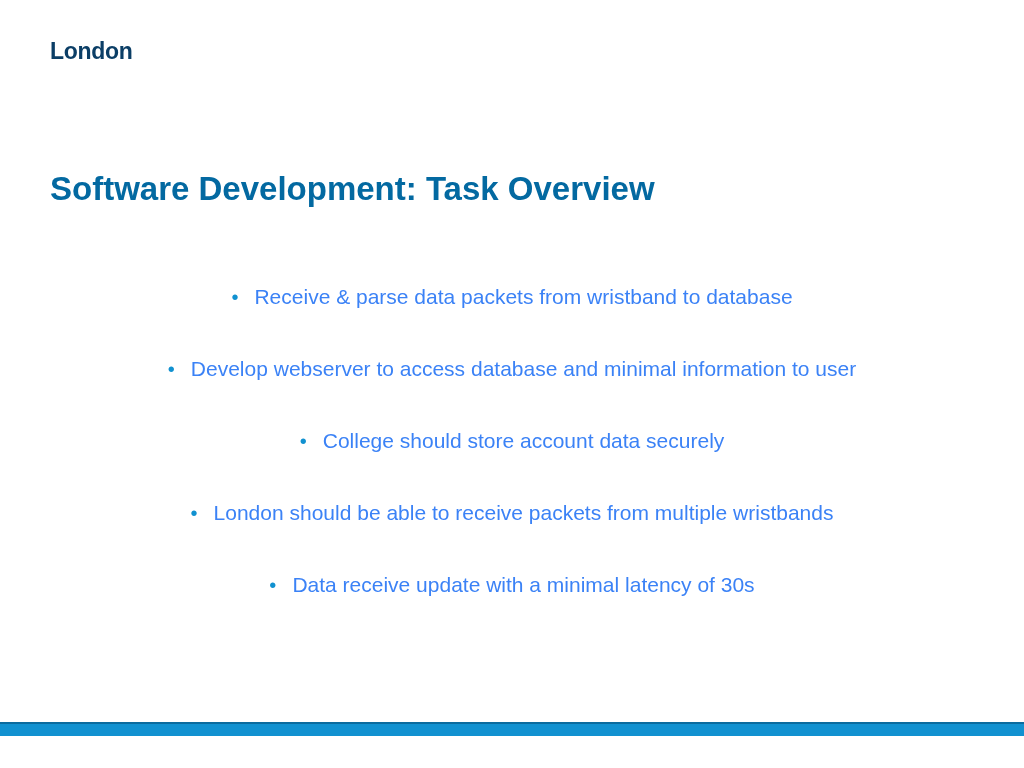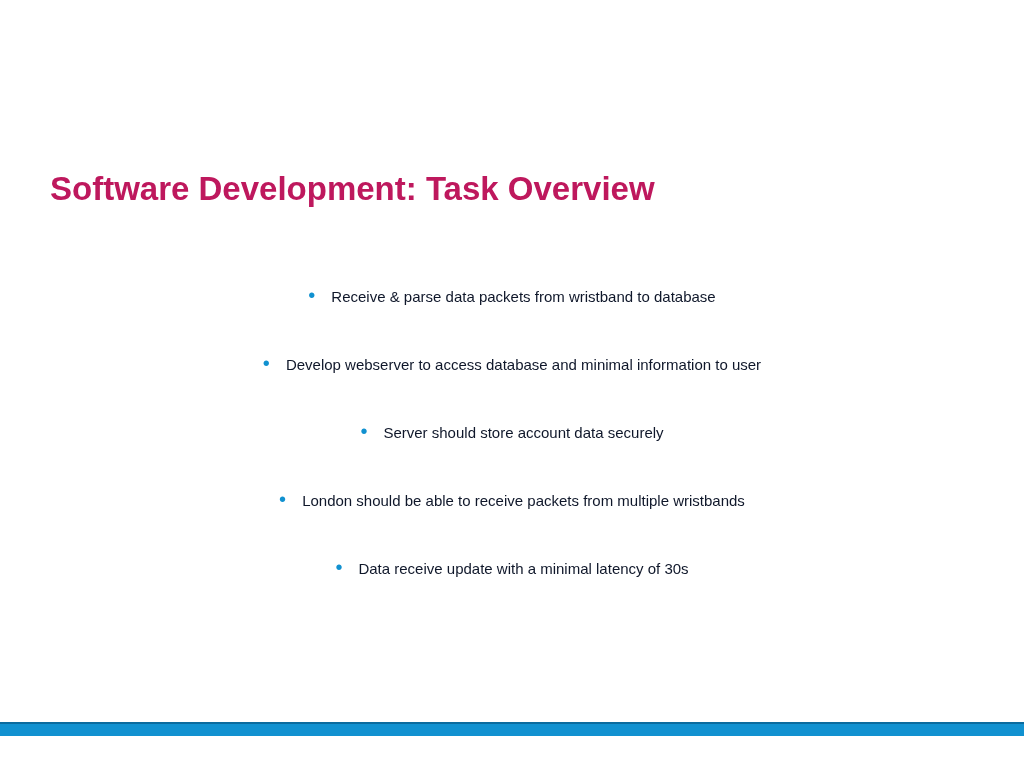--- a/index.html
+++ b/index.html
@@ -18,21 +18,21 @@
       color: #0b3e66;
       font-weight: bold;
       font-size: 23px;
       line-height: 1.15;
       letter-spacing: -0.3px;
     }
     .title {
       position: absolute;
       top: 170px;
       left: 50px;
-      color: #be185d;
+      color: #0369a1;
       font-size: 33px;
       font-weight: bold;
     }
     .content {
       position: absolute;
       top: 285px;
       left: 0;
       width: 1024px;
       text-align: center;
     }
@@ -41,54 +41,55 @@
       align-items: baseline;
       gap: 16px;
       margin-bottom: 48px;
     }
     .bullet {
       color: #1191d0;
       font-size: 20px;
       line-height: 1;
     }
     .bullet-text {
-      color: #0f172a;
-      font-size: 15px;
+      color: #3b82f6;
+      font-size: 21px;
       text-align: right;
     }
     .footer-bar {
       position: absolute;
       bottom: 32px;
       left: 0;
       width: 1024px;
       height: 14px;
       background: #1191d0;
       border-top: 2px solid #0b6b9e;
     }
   </style>
 </head>
 <body>
 
 <div class="logo">
+  <div>London</div>
 </div>
 
 <h1 class="title">Software Development: Task Overview</h1>
 
 <div class="content">
   <div class="bullet-row">
     <span class="bullet">•</span>
     <span class="bullet-text">Receive &amp; parse data packets from wristband to database</span>
   </div><br>
   <div class="bullet-row">
     <span class="bullet">•</span>
     <span class="bullet-text">Develop webserver to access database and minimal information to user</span>
   </div><br>
   <div class="bullet-row">
     <span class="bullet">•</span>
-    <span class="bullet-text">Server should store account data securely</span>
+    <span class="bullet-text">College should store account data securely</span>
   </div><br>
   <div class="bullet-row">
     <span class="bullet">•</span>
     <span class="bullet-text">London should be able to receive packets from multiple wristbands</span>
   </div><br>
   <div class="bullet-row">
     <span class="bullet">•</span>
     <span class="bullet-text">Data receive update with a minimal latency of 30s</span>
   </div>
 </div>

